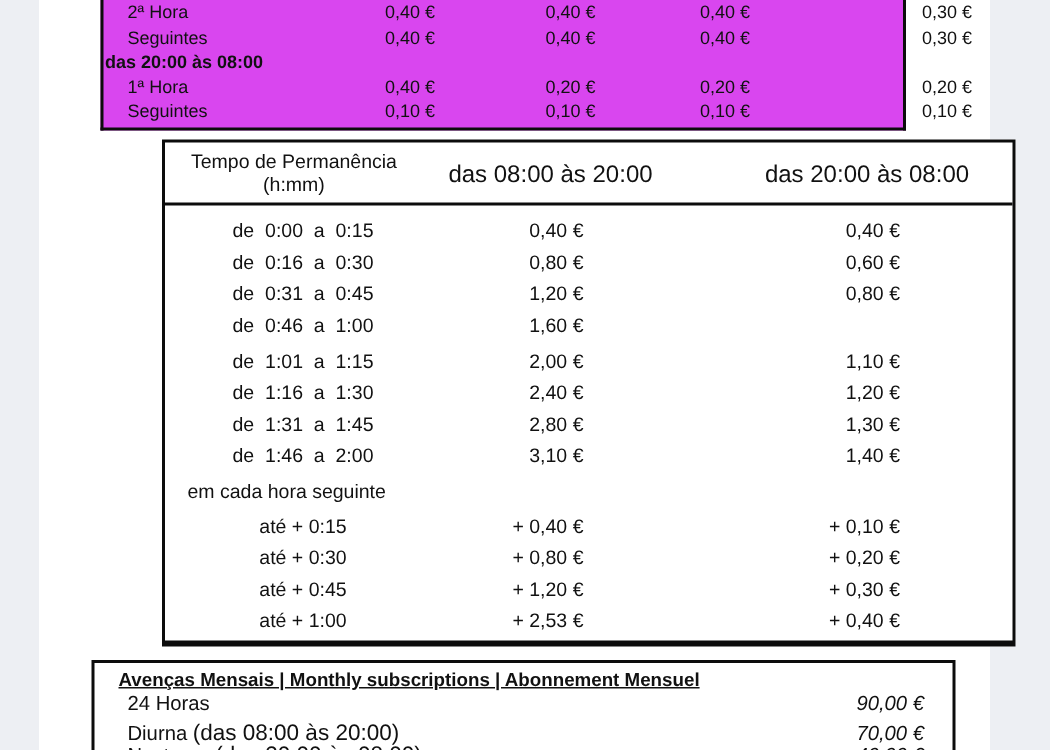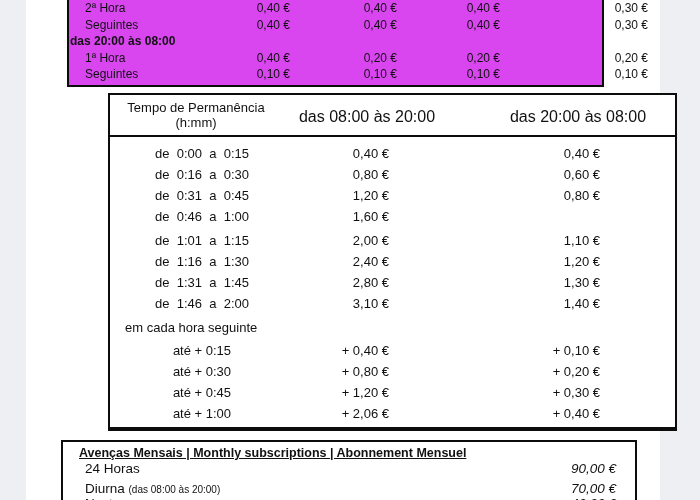--- a/index.html
+++ b/index.html
@@ -45,21 +45,21 @@
 
   
   .subs-box {
     position:absolute; left:61px; top:440px; width:576px; height:78px;
     border:2px solid #0c0c0c; box-sizing:border-box; background:#fff;
     overflow:hidden;
   }
   .s-title { position:absolute; left:16px; top:4px; font-size:12.5px; font-weight:bold; white-space:nowrap;text-decoration:underline; }
   .s-row { position:absolute; left:0; width:100%; height:18px; font-size:13.5px; line-height:14px;padding-left:32px; }
   .s-label { position:absolute; left:22px; top:0; white-space:nowrap; }
-  .s-note { font-size:10px; }
+  .s-note { font-size:15px; }
   .s-price { position:absolute; left:0; top:0; width:553px; text-align:right; white-space:nowrap;font-style:italic; }
 </style>
 </head>
 <body>
 
 <div class="side-margin left"></div>
 <div class="side-margin right"></div>
 
 <div class="top-table">
   <div class="t-row" style="top:1px">
@@ -159,21 +159,21 @@
     <span class="d-day">+ 0,80 €</span>
     <span class="d-night">+ 0,20 €</span>
   </div>
   <div class="d-row" style="top:290px">
     <span class="d-range">até + 0:45</span>
     <span class="d-day">+ 1,20 €</span>
     <span class="d-night">+ 0,30 €</span>
   </div>
   <div class="d-row" style="top:311px">
     <span class="d-range">até + 1:00</span>
-    <span class="d-day">+ 2,06 €</span>
+    <span class="d-day">+ 2,53 €</span>
     <span class="d-night">+ 0,40 €</span>
   </div>
 </div>
 
 <div class="subs-box">
   <div class="s-title">Avenças Mensais | Monthly subscriptions | Abonnement Mensuel</div>
   <div class="s-row" style="top:20px">
     <span class="s-label">24 Horas</span>
     <span class="s-price">90,00 €</span>
   </div>

